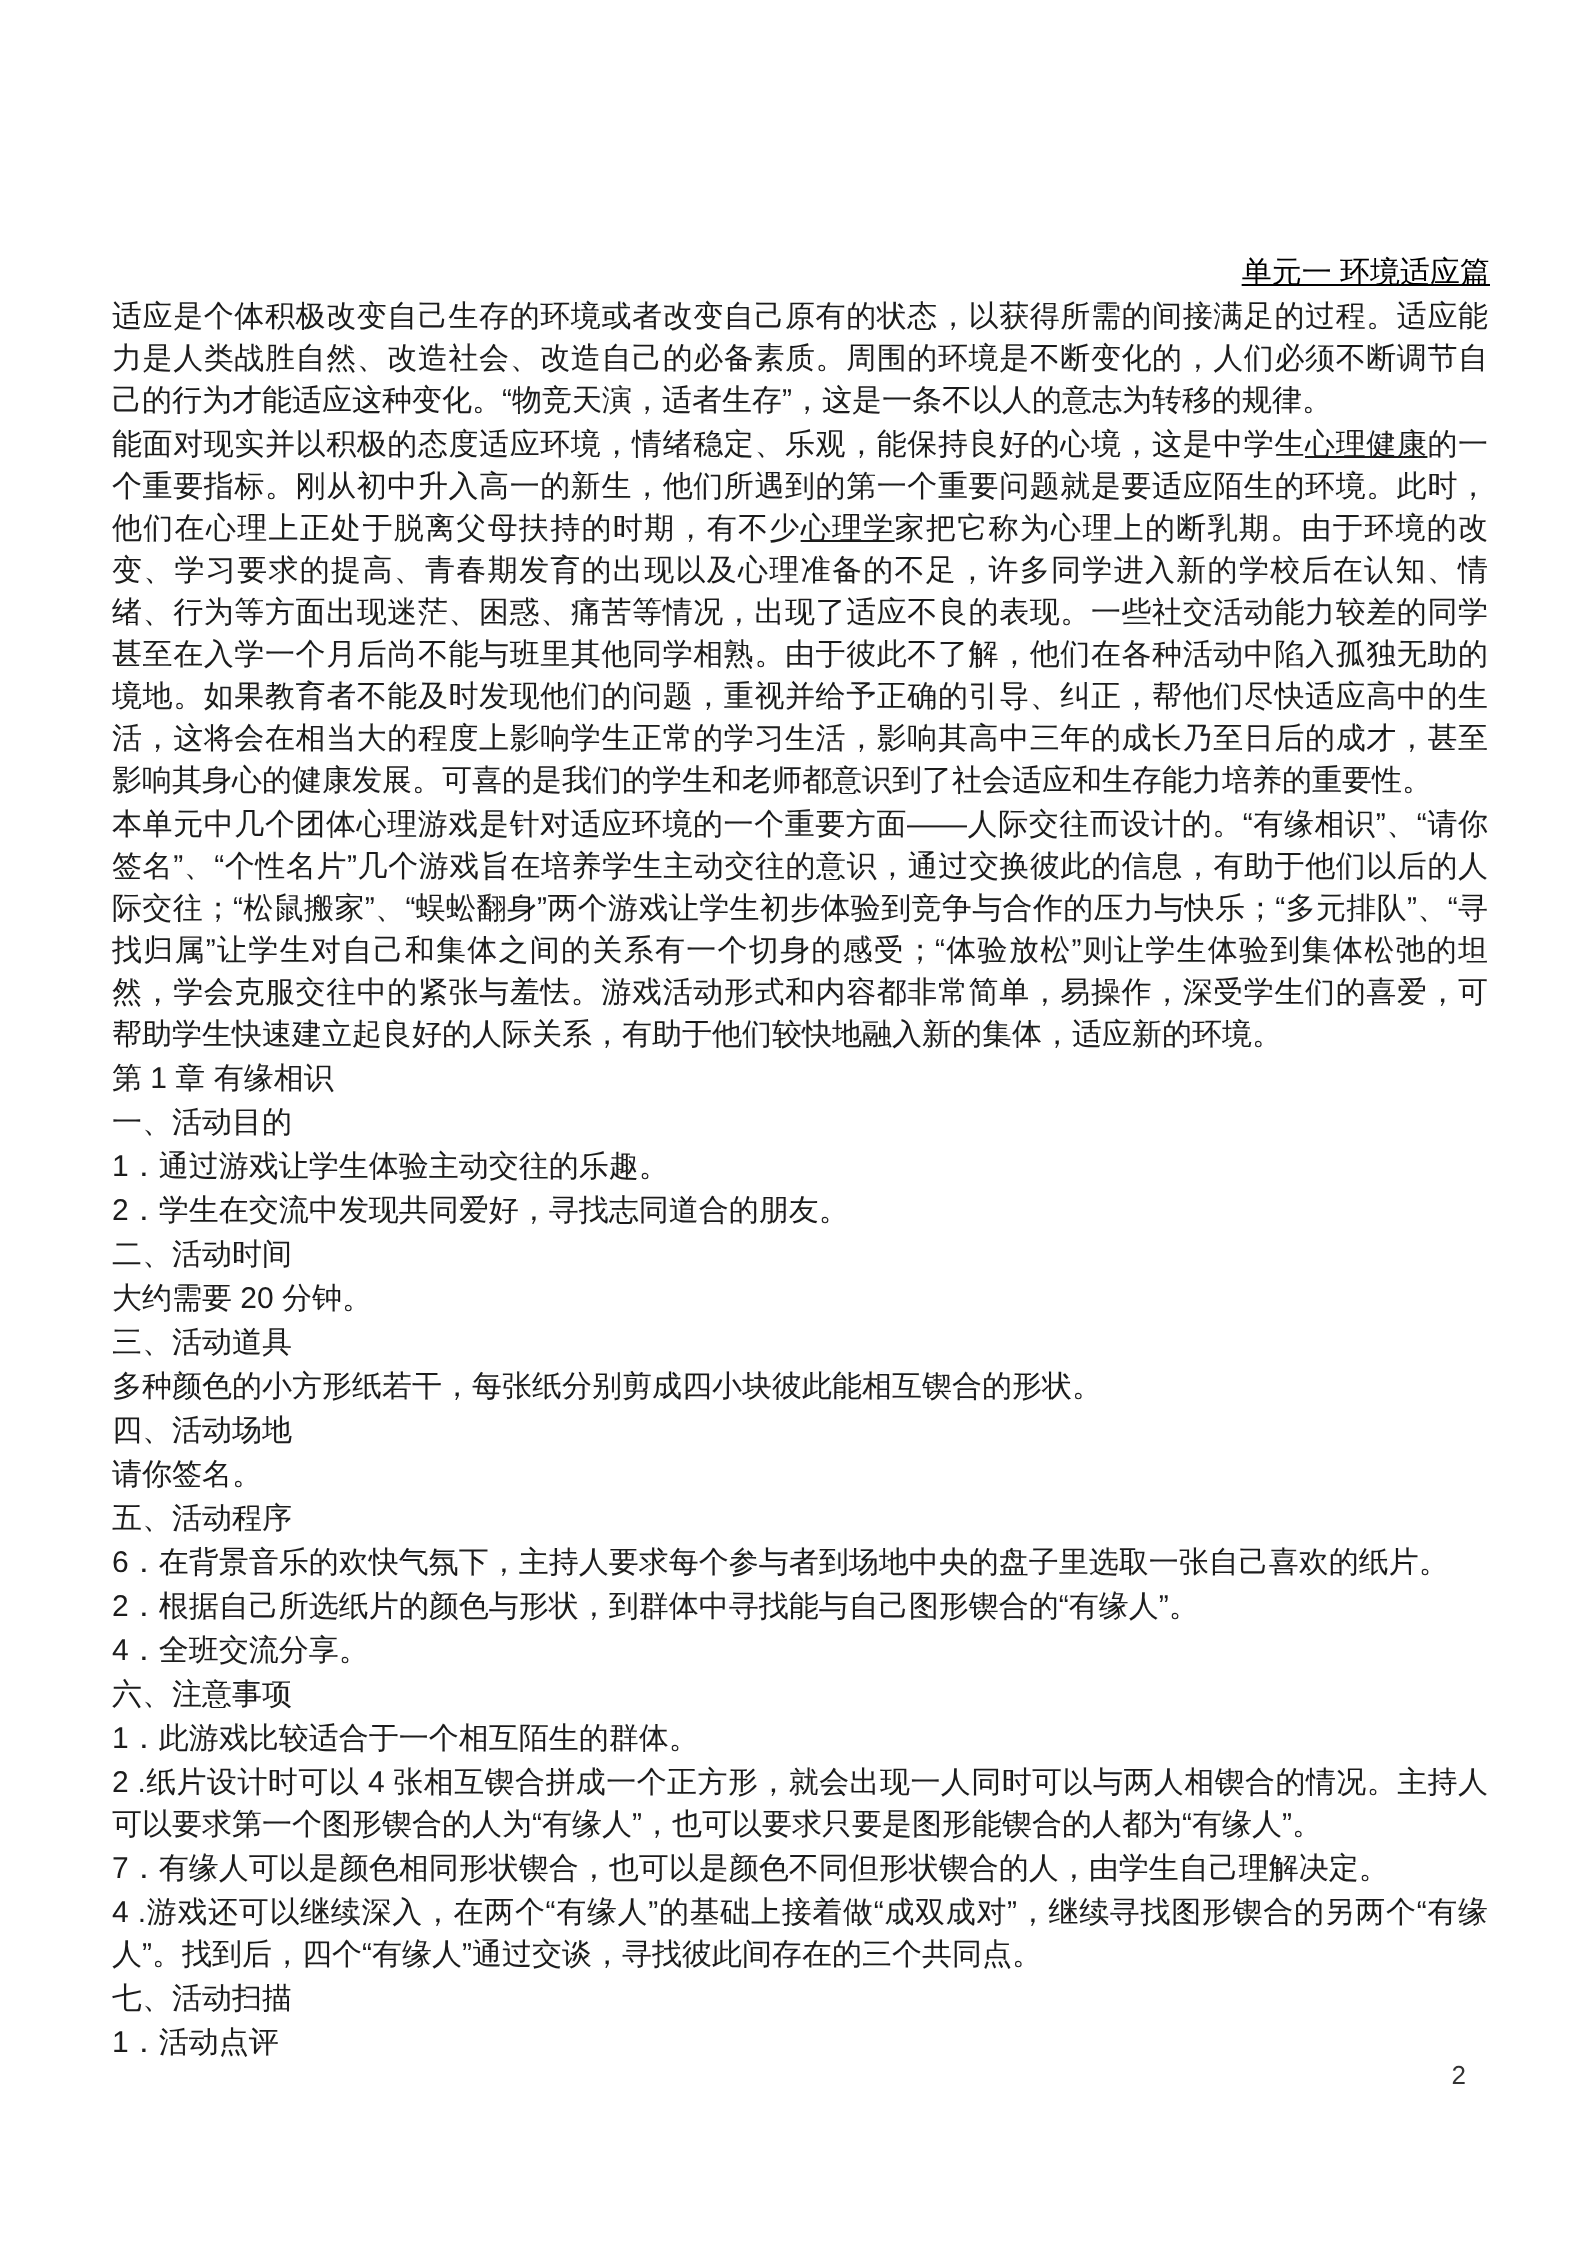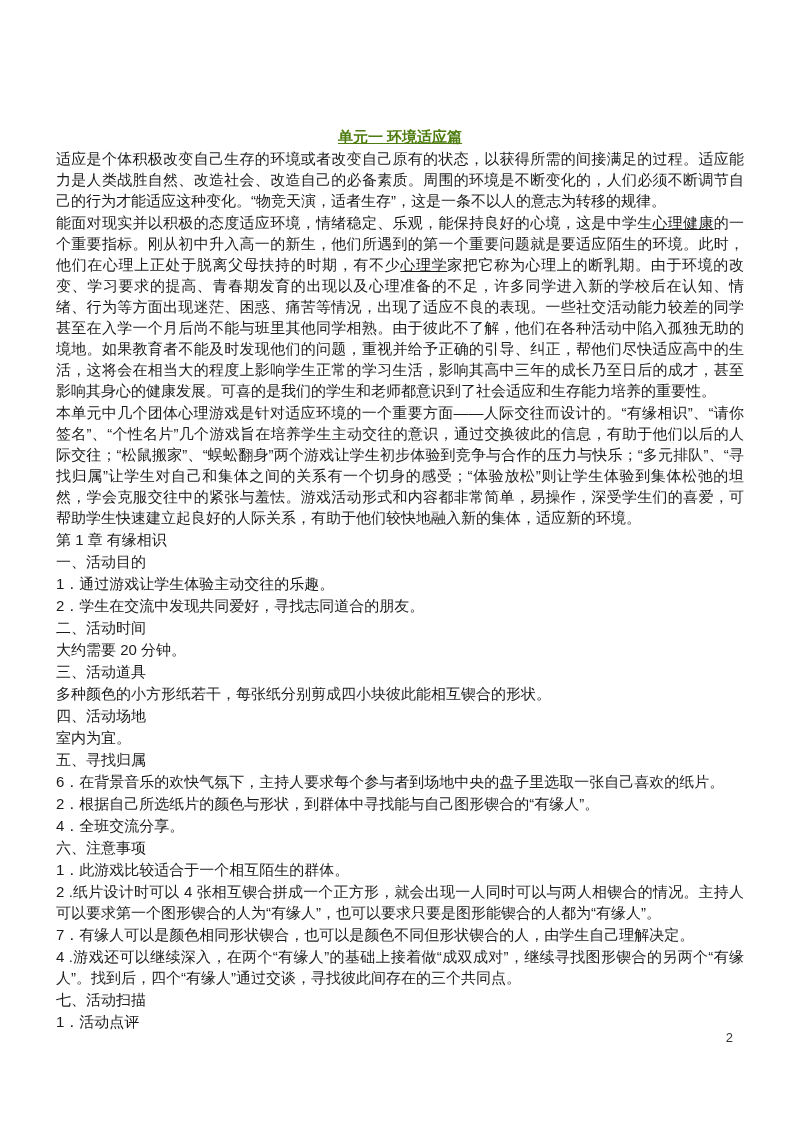--- a/index.html
+++ b/index.html
@@ -18,27 +18,27 @@
     width: 793px;
     height: 1122px;
     box-sizing: border-box;
     padding: 126px 48px 0 55px;
     color: #1c1c1c;
     font-size: 15px;
     line-height: 21px;
     text-align: justify;
   }
   .heading {
-    color: #4d7c0f;
-    font-weight: bold;
+    color: #000000;
+    font-weight: normal;
     font-size: 15px;
     line-height: 21px;
     text-decoration: underline;
     margin: 0 0 1px 0;
-    text-align: center;
+    text-align: right;
   }
   p.para {
     margin: 1px;
   }
   .kw {
     color: #1c1c1c;
     text-decoration: underline;
   }
   .pageno {
     position: absolute;
@@ -69,23 +69,23 @@
   <p class="para">1．通过游戏让学生体验主动交往的乐趣。</p>
   <p class="para">2．学生在交流中发现共同爱好，寻找志同道合的朋友。</p>
 
   <p class="para">二、活动时间</p>
   <p class="para">大约需要 20 分钟。</p>
 
   <p class="para">三、活动道具</p>
   <p class="para">多种颜色的小方形纸若干，每张纸分别剪成四小块彼此能相互锲合的形状。</p>
 
   <p class="para">四、活动场地</p>
-  <p class="para">室内为宜。</p>
+  <p class="para">请你签名。</p>
 
-  <p class="para">五、寻找归属</p>
+  <p class="para">五、活动程序</p>
   <p class="para">6．在背景音乐的欢快气氛下，主持人要求每个参与者到场地中央的盘子里选取一张自己喜欢的纸片。</p>
   <p class="para">2．根据自己所选纸片的颜色与形状，到群体中寻找能与自己图形锲合的“有缘人”。</p>
   <p class="para">4．全班交流分享。</p>
 
   <p class="para">六、注意事项</p>
   <p class="para">1．此游戏比较适合于一个相互陌生的群体。</p>
   <p class="para">2 .纸片设计时可以 4 张相互锲合拼成一个正方形，就会出现一人同时可以与两人相锲合的情况。主持人可以要求第一个图形锲合的人为“有缘人”，也可以要求只要是图形能锲合的人都为“有缘人”。</p>
   <p class="para">7．有缘人可以是颜色相同形状锲合，也可以是颜色不同但形状锲合的人，由学生自己理解决定。</p>
   <p class="para">4 .游戏还可以继续深入，在两个“有缘人”的基础上接着做“成双成对”，继续寻找图形锲合的另两个“有缘人”。找到后，四个“有缘人”通过交谈，寻找彼此间存在的三个共同点。</p>
 

